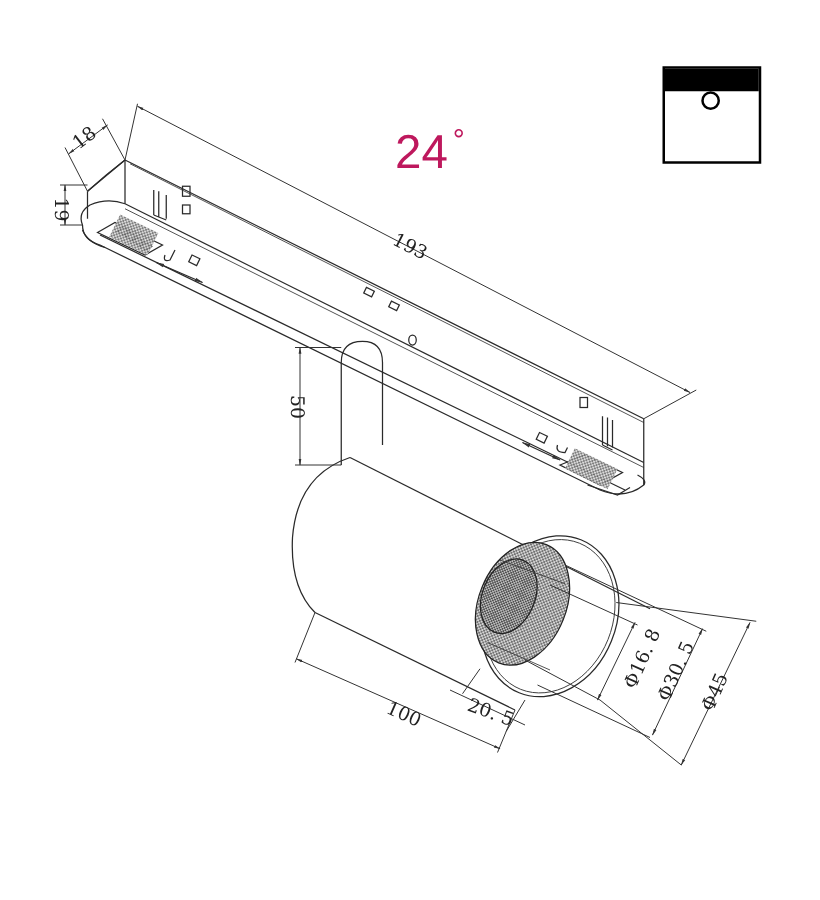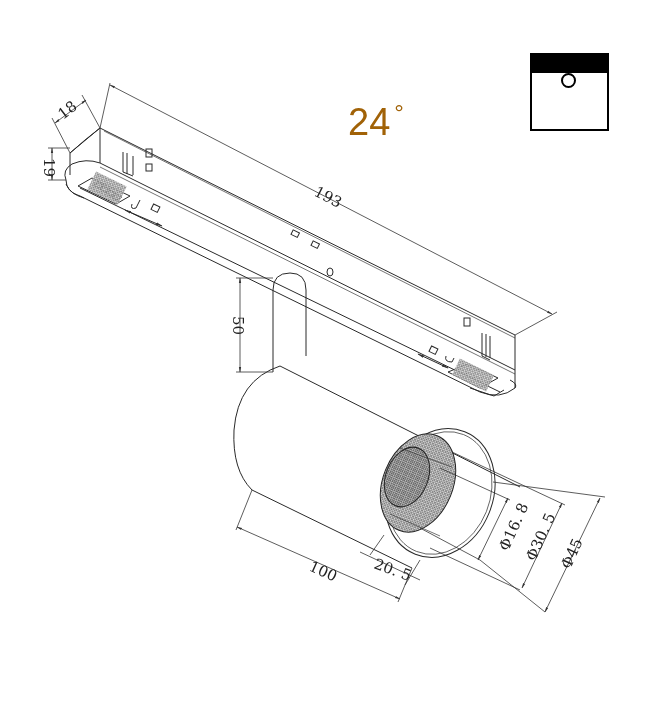--- a/index.html
+++ b/index.html
@@ -3,21 +3,21 @@
 <meta charset="utf-8">
 <style>
   html, body { margin: 0; padding: 0; background: #ffffff; }
   body { width: 656px; height: 720px; overflow: hidden; position: relative; font-family: "DejaVu Serif", serif; }
   #canvas { position: absolute; left: 0; top: 0; width: 656px; height: 720px; }
   .ln { stroke: #2a2a2a; stroke-width: 1; fill: none; }
   .ln-thin { stroke: #3a3a3a; stroke-width: 0.7; fill: none; }
   .ln-heavy { stroke: #111; stroke-width: 1.4; fill: none; }
   .dim { stroke: #333; stroke-width: 0.8; fill: none; }
   .dimtxt { font-family: "DejaVu Serif", serif; font-size: 15px; fill: #222; }
-  .angle-label { position: absolute; left: 316px; top: 103px; font-family: "Liberation Sans", sans-serif; font-size: 38px; color: #a16207; line-height: 1; margin-left: 32px; }
+  .angle-label { position: absolute; left: 316px; top: 103px; font-family: "Liberation Sans", sans-serif; font-size: 38px; color: #be185d; line-height: 1; }
   .angle-label .deg { font-size: 24px; vertical-align: top; position: relative; top: -2px; margin-left: 4px; }
   .beam-icon { position: absolute; left: 530px; top: 53px; width: 80px; width: 79px; height: 78px; border: 2px solid #000; box-sizing: border-box; background: #fff; }
   .beam-icon .bar { position: absolute; left: 0; top: 0; right: 0; height: 18px; background: #000; }
   .beam-icon .circ { position: absolute; left: 29px; top: 18px; width: 15px; height: 15px; border: 2px solid #000; border-radius: 50%; box-sizing: border-box; }
 </style>
 </head>
 <body>
 
 <div class="angle-label">
   <span>24</span><span class="deg">°</span>

